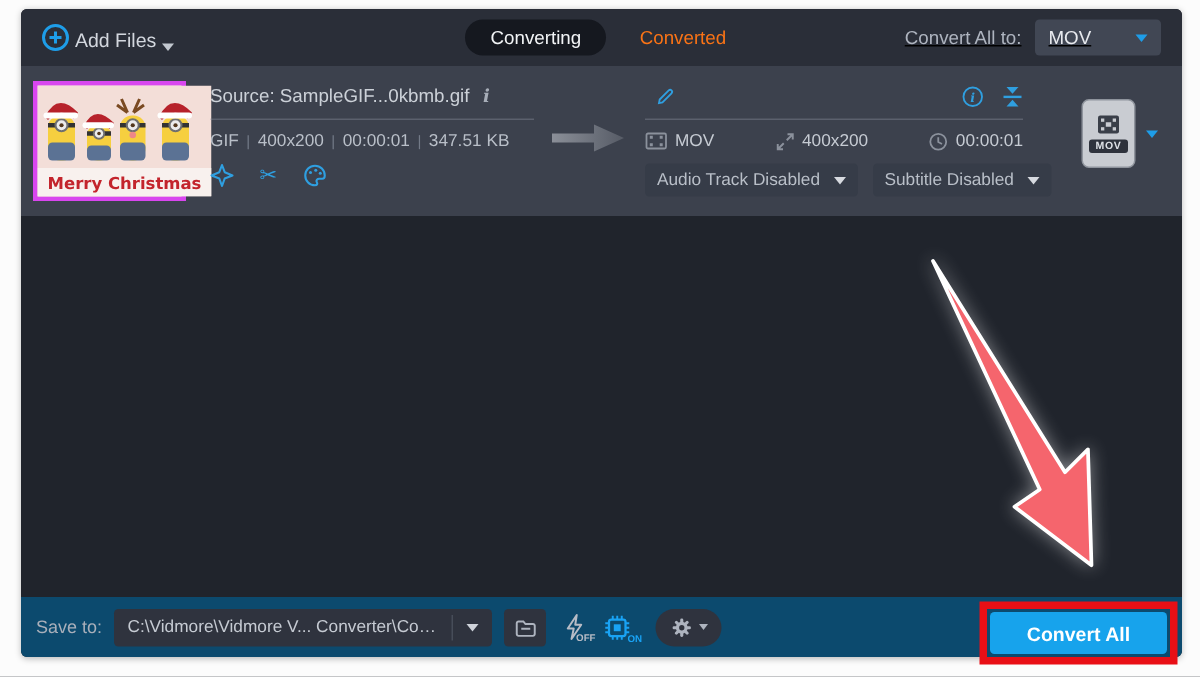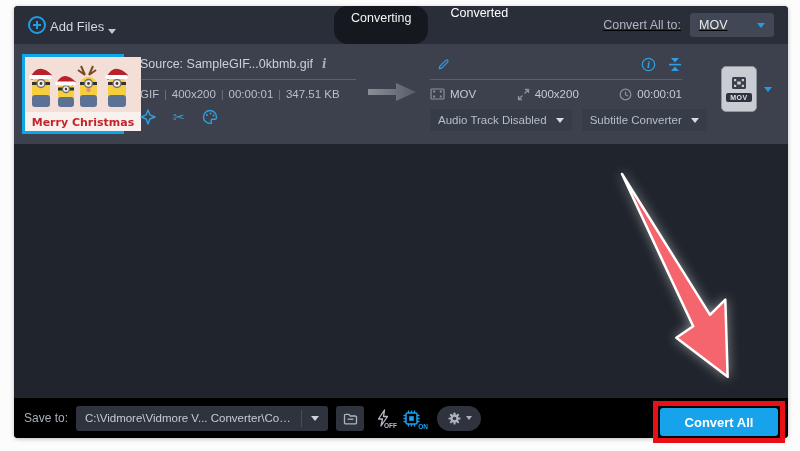--- a/index.html
+++ b/index.html
@@ -13,32 +13,32 @@
   .topbar { height:38px; background:#2a2e38; border-radius:4px 4px 0 0; display:flex; align-items:center;
             padding:0 14px; position:relative; flex:none; }
   .addfiles { display:flex; align-items:flex-end; gap:4px; cursor:pointer; }
   .plus-circle { width:18px; height:18px; border-radius:50%; border:2px solid #1e9de8; position:relative; }
   .plus-circle::before, .plus-circle::after { content:""; position:absolute; background:#1e9de8; }
   .plus-circle::before { left:3px; right:3px; top:6px; height:2px; }
   .plus-circle::after { top:3px; bottom:3px; left:6px; width:2px; }
   .addfiles-label { color:#d3d7de; font-size:13px; }
   .caret { width:0; height:0; border-left:4px solid transparent; border-right:4px solid transparent; border-top:5px solid currentColor; display:inline-block; }
   .addfiles .caret { color:#c2c7cf; }
-  .tabs { position:absolute; left:320px; top:0; height:100%; display:flex; }
+  .tabs { position:absolute; left:296px; top:0; height:100%; display:flex; align-items:center; }
   .tab-active { background:#15181f; color:#f2f4f6; font-size:12.5px; padding:5px 17px; border-radius:14px; }
-  .tab-inactive { color:#ffffff; font-size:12.5px; margin-left:22px; }
+  .tab-inactive { color:#f97316; font-size:12.5px; margin-left:22px; }
   .topbar-right { margin-left:auto; display:flex; align-items:center; gap:9px;text-decoration:underline; }
   .convert-to-label { color:#aeb4bf; font-size:12.5px; }
   .format-select { width:84px; height:24px; background:#414754; border-radius:3px; display:flex; align-items:center;
                    padding:0 9px; color:#e9ebef; font-size:12.5px; }
   .format-select .caret { margin-left:auto; color:#1e9de8; }
 
   
   .filerow { height:100px; background:#3c414d; display:flex; align-items:flex-start; padding:10px 14px 0 8px; flex:none; }
-  .thumb { width:102px; height:80px; border:3px solid #0ea5e9; background:#f3ded8; flex:none; }
+  .thumb { width:102px; height:80px; border:3px solid #d946ef; background:#f3ded8; flex:none; }
   .srccol { margin-left:16px; width:216px; flex:none; }
   .row-line1 { display:flex; align-items:center; height:20px; }
   .file-name { color:#ccd1d8; font-size:12.5px; white-space:nowrap; }
   .info-i { font-family:"DejaVu Serif", serif; font-style:italic; font-weight:bold; color:#a7adb8; font-size:12px; margin-left:9px; }
   .divider { height:1px; background:rgba(150,156,168,.35); margin:5px 0 5px 0; }
   .meta-line { display:flex; align-items:center; height:18px; color:#b9bfc8; font-size:11.5px; white-space:nowrap; }
   .meta-sep { color:#737a87; padding:0 5px; font-size:10px; }
   .edit-icons { display:flex; align-items:center; gap:17px; margin-top:6px; color:#2f9fe0; }
   .edit-icons svg { display:block; }
   .glyph-scissors { font-family:"DejaVu Sans", sans-serif; font-size:14px; color:#2f9fe0; line-height:1; }
@@ -57,21 +57,21 @@
   .fmtbox { width:36px; height:46px; background:#c9ccd2; border:1px solid #8f949d; border-radius:5px;
             display:flex; flex-direction:column; align-items:center; justify-content:center; gap:3px; }
   .fmtbadge { background:#2f333d; color:#dfe2e7; font-size:7px; font-weight:bold; padding:1px 4px; border-radius:2px; letter-spacing:.5px; }
   .fmtcol .caret { color:#1e9de8; }
 
   
   .main { flex:1; position:relative; background:#20242c; }
   .big-arrow { position:absolute; left:588px; top:28px; filter:drop-shadow(0 0 6px rgba(255,255,255,.45)); }
 
   
-  .bottombar { height:40px; background:#000000; border-radius:0 0 4px 4px; display:flex; align-items:center;
+  .bottombar { height:40px; background:#0c4a6e; border-radius:0 0 4px 4px; display:flex; align-items:center;
                padding:0 10px; position:relative; flex:none; }
   .saveto-label { color:#a9afba; font-size:12px; margin-right:8px; white-space:nowrap; }
   .pathbox { width:252px; height:25px; background:#2f333e; border-radius:3px; display:flex; align-items:center; overflow:hidden; }
   .pathbox .path { flex:1; padding:0 9px; color:#c6cbd3; font-size:11.5px; white-space:nowrap; overflow:hidden; text-overflow:ellipsis; }
   .pathbox .vline { width:1px; height:17px; background:#474d59; }
   .pathbox .arrowcell { width:26px; display:flex; justify-content:center; color:#cfd3da; }
   .sqbtn { width:28px; height:25px; background:#2f333e; border-radius:3px; display:flex; align-items:center; justify-content:center; margin-left:8px; }
   .icon-toggle { position:relative; margin-left:12px; display:flex; align-items:center; }
   .toggle-sub { position:absolute; right:-7px; bottom:-2px; font-size:6.5px; font-weight:bold; }
   .off { color:#b7bcc6; }
@@ -240,21 +240,21 @@
           </svg>
           <span>00:00:01</span>
         </span>
       </div>
       <div class="dd-row">
         <div class="dd">
           <span>Audio Track Disabled</span>
           <span class="caret"></span>
         </div>
         <div class="dd">
-          <span>Subtitle Converter</span>
+          <span>Subtitle Disabled</span>
           <span class="caret"></span>
         </div>
       </div>
     </div>
 
     <div class="fmtcol">
       <div class="fmtbox">
         <svg width="16" height="14" viewBox="0 0 16 14">
           <rect x="1" y="1" width="14" height="12" rx="1.5" fill="#3a3f49"></rect>
           <rect x="3" y="3" width="2.2" height="2.2" fill="#c9ccd2"></rect>

